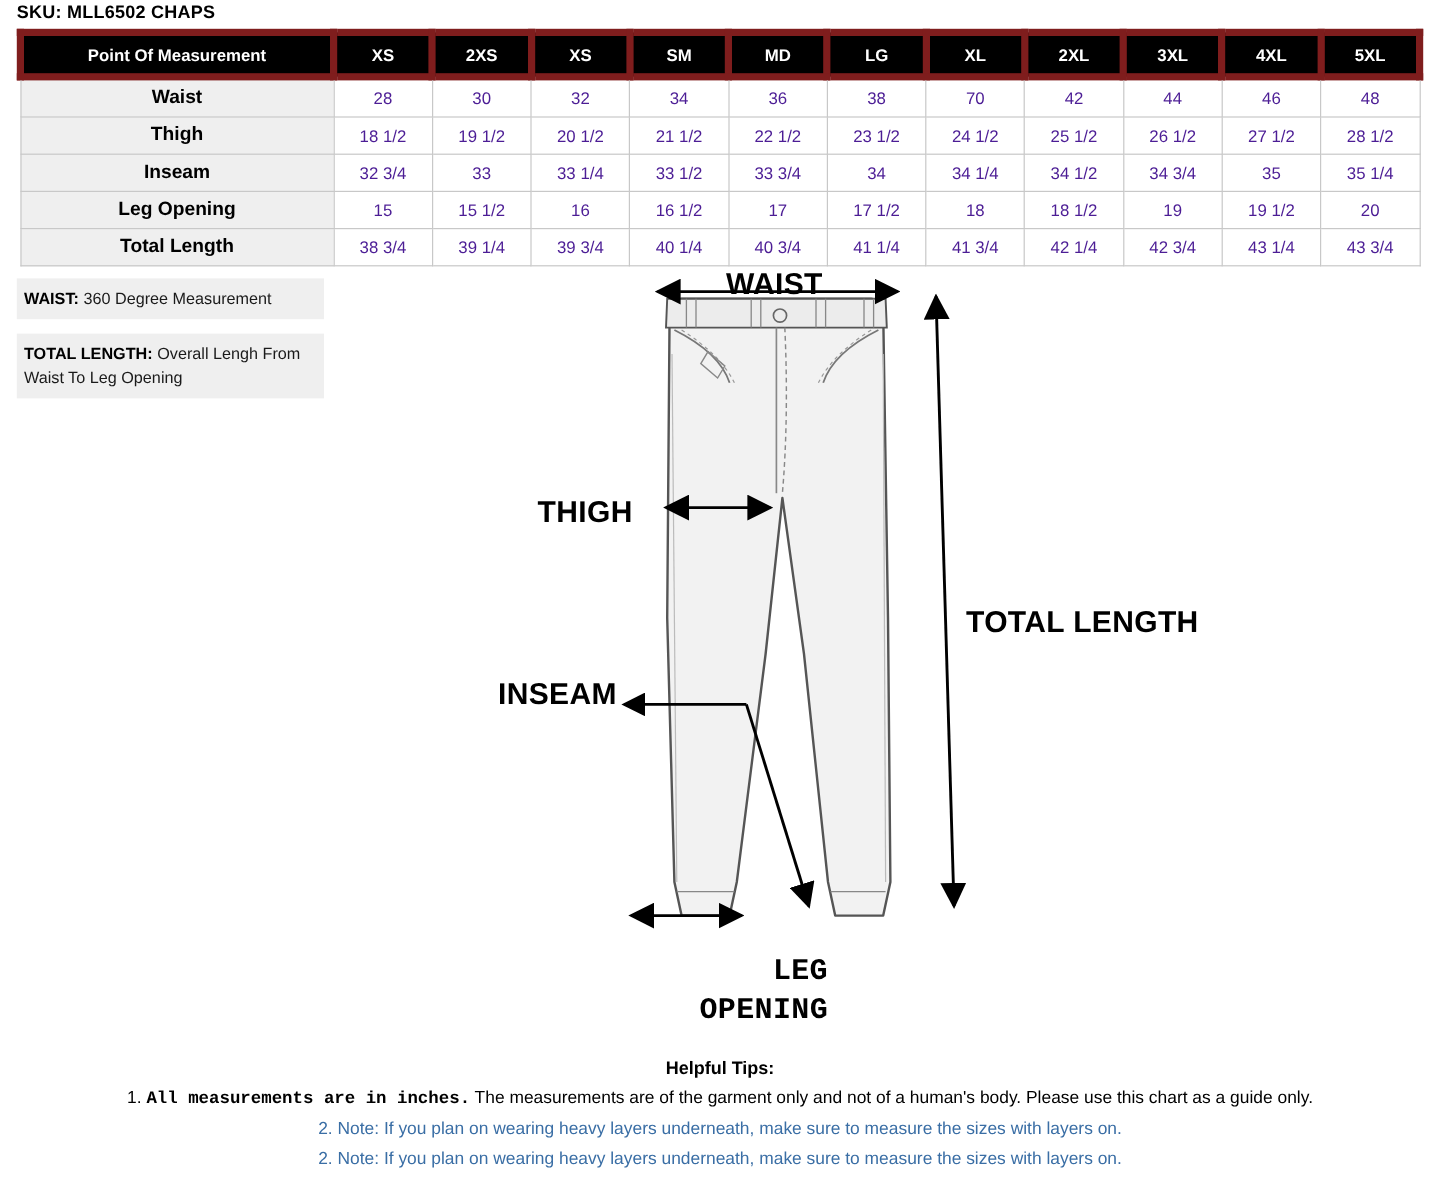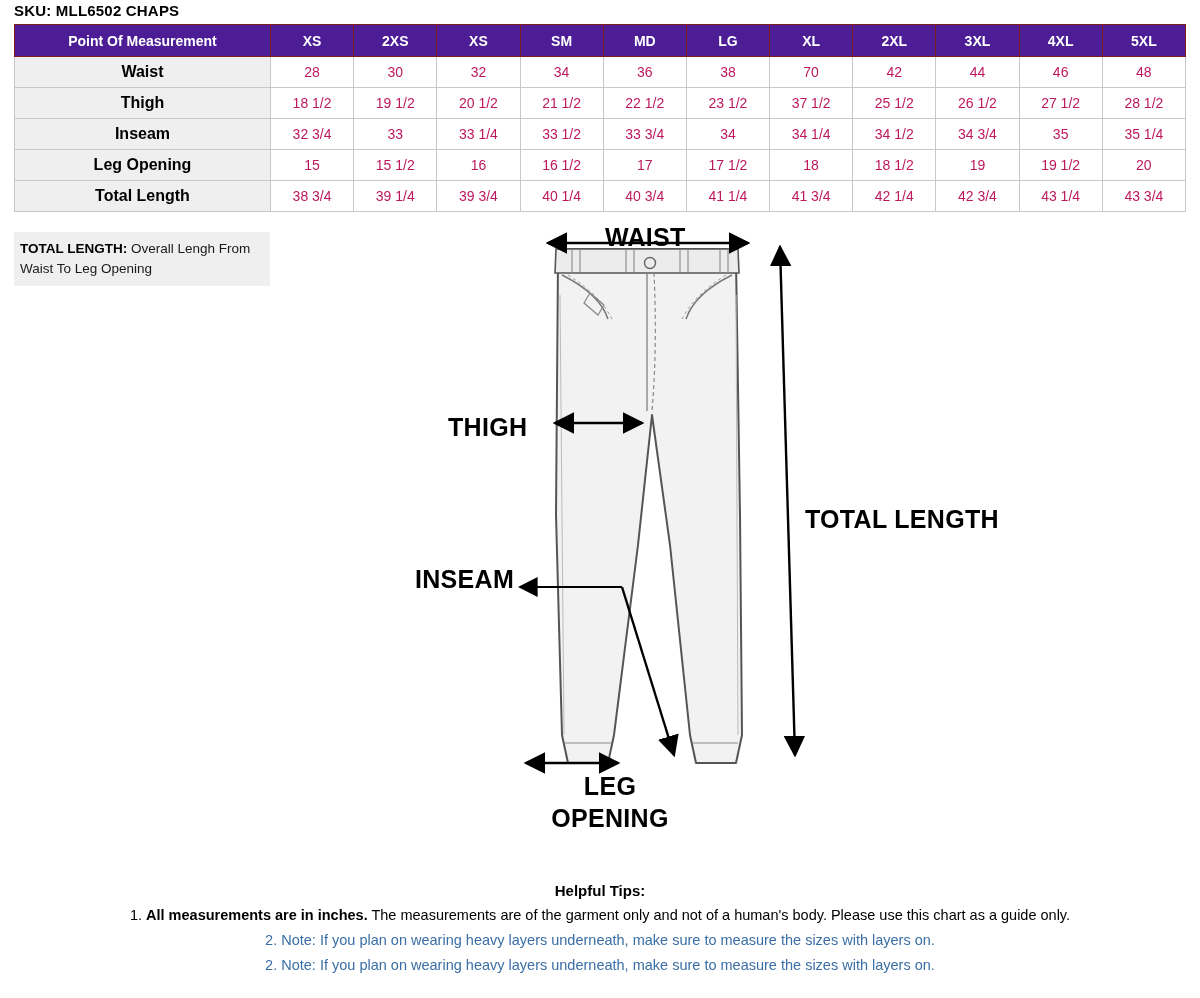--- a/index.html
+++ b/index.html
@@ -32,42 +32,42 @@
     table-layout: fixed;
   }
   table.size-chart th, table.size-chart td {
     border: 1px solid #c8c8c8;
     text-align: center;
     font-size: 14px;
     height: 30px;
     padding: 0;
   }
   table.size-chart thead th {
-    background: #4c1d95;
+    background: #000000;
     color: #ffffff;
     font-weight: bold;
     font-size: 14px;
-    border: 1px solid #7f1d1d;
+    border: 6px solid #7f1d1d;
     height: 31px;
   }
   table.size-chart thead th.pom-head {
     width: 255px;
     font-size: 14px;
   }
   table.size-chart tbody th.row-label {
     background: #efefef;
     font-weight: bold;
     font-size: 16px;
     width: 255px;
     color: #000;
   }
   table.size-chart tbody td {
     background: #ffffff;
     font-size: 14px;
-    color: #be185d;
+    color: #4c1d95;
   }
   .defs {
     position: absolute;
     left: 14px;
     top: 232px;
     width: 256px;
   }
   .def-block {
     background: #efefef;
     padding: 7px 6px 7px 6px;
@@ -92,42 +92,43 @@
     font-weight: bold;
     font-size: 25px;
     color: #000;
     letter-spacing: 0.3px;
   }
   .lbl-waist { left: 215px; top: 8px; }
   .lbl-thigh { left: 58px; top: 198px; }
   .lbl-inseam { left: 25px; top: 350px; }
   .lbl-total { left: 415px; top: 290px; }
   .lbl-legopen {
-    left: 140px; top: 555px;
-    text-align: center;
+    left: 140px; top: 579px;
+    text-align: right;
     width: 160px;
     line-height: 32px;
+    font-family: Liberation Mono, monospace;
   }
   .tips {
     position: absolute;
     left: 0;
     top: 878px;
     width: 1200px;
     text-align: center;
     font-size: 14.5px;
     line-height: 25px;
   }
   .tips .tips-head {
     font-weight: bold;
     font-size: 15px;
   }
   .tips .blue {
     color: #3a6ea5;
   }
-  .tips b { font-weight: bold; }
+  .tips b { font-weight: bold; font-family: Liberation Mono, monospace; }
 </style>
 </head>
 <body>
 
 <div class="sku">SKU: MLL6502 CHAPS</div>
 
 <table class="size-chart">
   <thead>
     <tr>
       <th class="pom-head">Point Of Measurement</th>
@@ -160,21 +161,21 @@
       <td>48</td>
     </tr>
     <tr>
       <th class="row-label">Thigh</th>
       <td>18 1/2</td>
       <td>19 1/2</td>
       <td>20 1/2</td>
       <td>21 1/2</td>
       <td>22 1/2</td>
       <td>23 1/2</td>
-      <td>37 1/2</td>
+      <td>24 1/2</td>
       <td>25 1/2</td>
       <td>26 1/2</td>
       <td>27 1/2</td>
       <td>28 1/2</td>
     </tr>
     <tr>
       <th class="row-label">Inseam</th>
       <td>32 3/4</td>
       <td>33</td>
       <td>33 1/4</td>
@@ -213,20 +214,23 @@
       <td>42 1/4</td>
       <td>42 3/4</td>
       <td>43 1/4</td>
       <td>43 3/4</td>
     </tr>
   </tbody>
 </table>
 
 <div class="defs">
   <div class="def-block">
+    <b>WAIST:</b><span> 360 Degree Measurement</span>
+  </div>
+  <div class="def-block">
     <b>TOTAL LENGTH:</b><span> Overall Lengh From Waist To Leg Opening</span>
   </div>
 </div>
 
 <div class="diagram">
 
   <svg width="700" height="640" viewBox="0 0 700 640">
     <defs>
       <marker id="arrowEnd" markerWidth="9" markerHeight="9" refX="8" refY="4.5" orient="auto">
         <path d="M0,0 L9,4.5 L0,9 z" fill="#000"></path>

